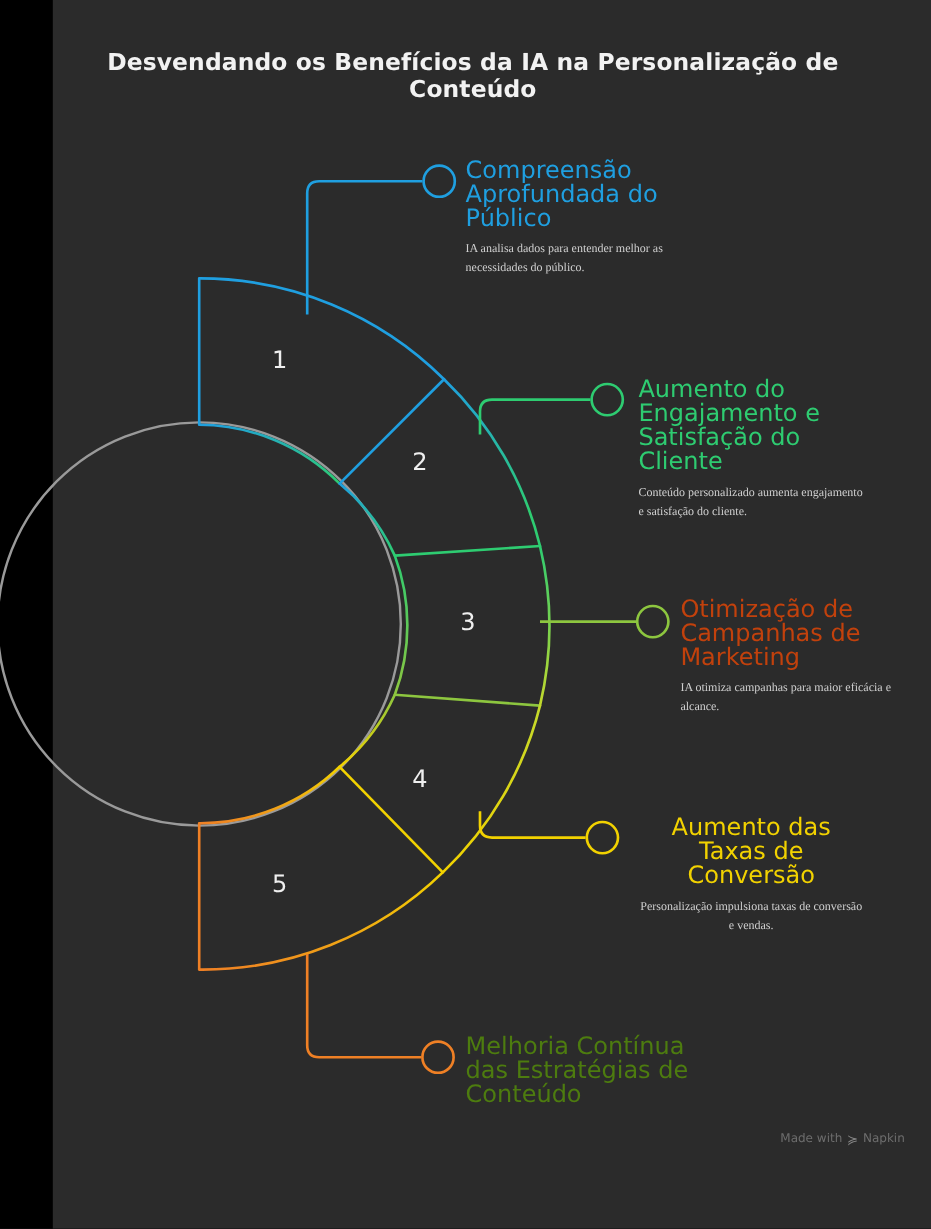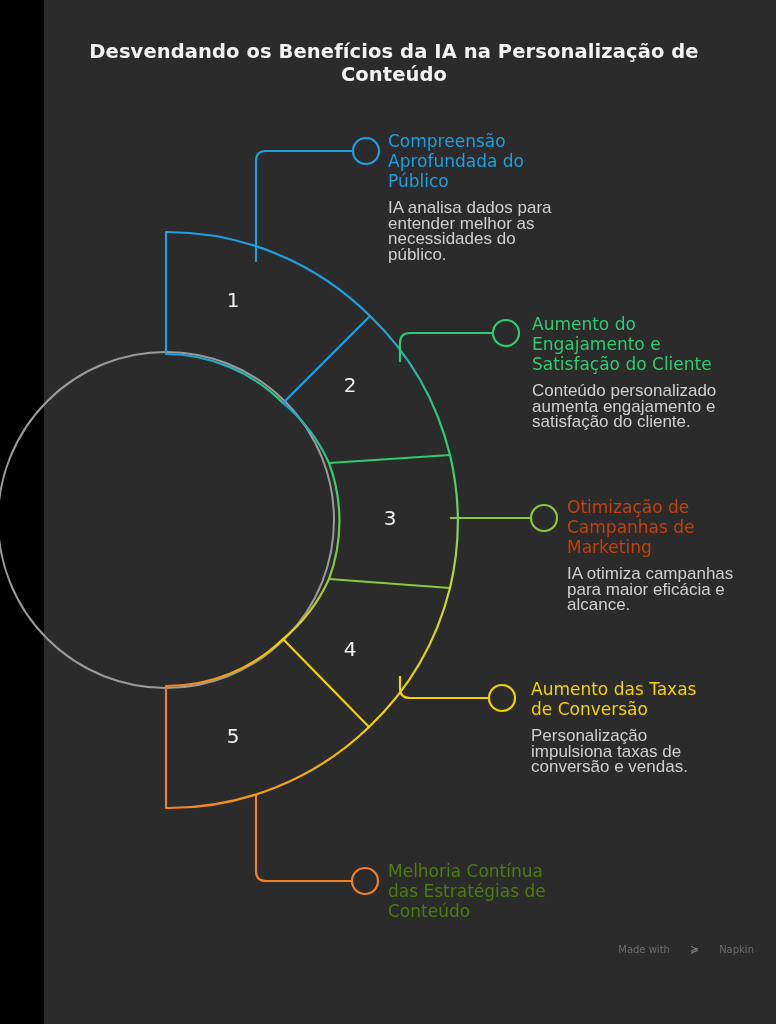--- a/index.html
+++ b/index.html
@@ -56,40 +56,40 @@
     margin-top:9px;
     color:#cfcfcf;
     font-size:11.5px;
     line-height:15.5px;
     font-family:"DejaVu Sans", sans-serif;
   }
   .item{
     position:absolute;
   }
   .item-title{
-    font-size:17px;
+    font-size:20px;
     line-height:20px;
     font-family:"DejaVu Sans", sans-serif;
     white-space:pre-line;
   }
   .item-desc{
     margin-top:9px;
     color:#cfcfcf;
-    font-size:17px;
+    font-size:10px;
     line-height:15.5px;
-    font-family:Liberation Sans, sans-serif;
+    font-family:Liberation Serif, serif;
     white-space:pre-line;
   }
   .watermark{
     position:absolute;
     right:22px;bottom:13px;
     color:#6d6d6d;
     font-size:10px;
     font-family:"DejaVu Sans", sans-serif;
-    display:flex;align-items:center;gap:20px;
+    display:flex;align-items:center;gap:4px;
   }
   .wm-mark{
     color:#8a8a8a;font-size:11px;line-height:1;
   }
 </style>
 </head>
 <body>
 
 <div id="stage">
 
@@ -192,21 +192,21 @@
   <div class="item" style="left:532px;top:314px;width:190px;">
     <div class="item-title" style="color:#2ecc71;">Aumento do Engajamento e Satisfação do Cliente</div>
     <div class="item-desc">Conteúdo personalizado aumenta engajamento e satisfação do cliente.</div>
   </div>
 
   <div class="item" style="left:567px;top:497px;width:180px;">
     <div class="item-title" style="color:#c2410c;">Otimização de Campanhas de Marketing</div>
     <div class="item-desc">IA otimiza campanhas para maior eficácia e alcance.</div>
   </div>
 
-  <div class="item" style="left:531px;top:679px;width:190px;">
+  <div class="item" style="left:531px;top:679px;width:190px;text-align:center;">
     <div class="item-title" style="color:#f2d200;">Aumento das Taxas de Conversão</div>
     <div class="item-desc">Personalização impulsiona taxas de conversão e vendas.</div>
   </div>
 
   <div class="item" style="left:388px;top:861px;width:190px;">
     <div class="item-title" style="color:#4d7c0f;">Melhoria Contínua das Estratégias de Conteúdo</div>
   </div>
 
   <div class="watermark">
     <span>Made with</span>

